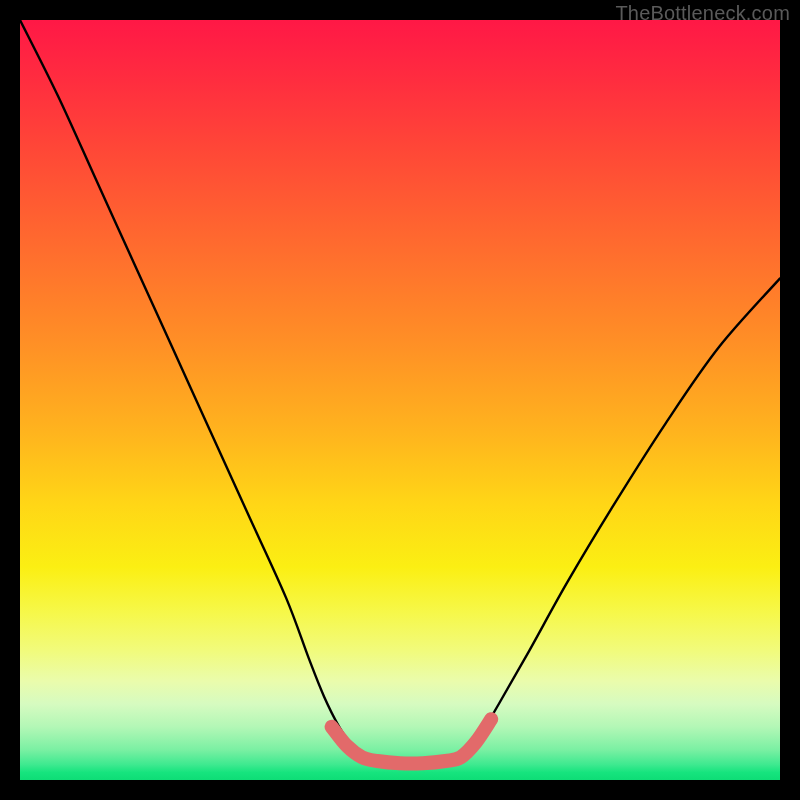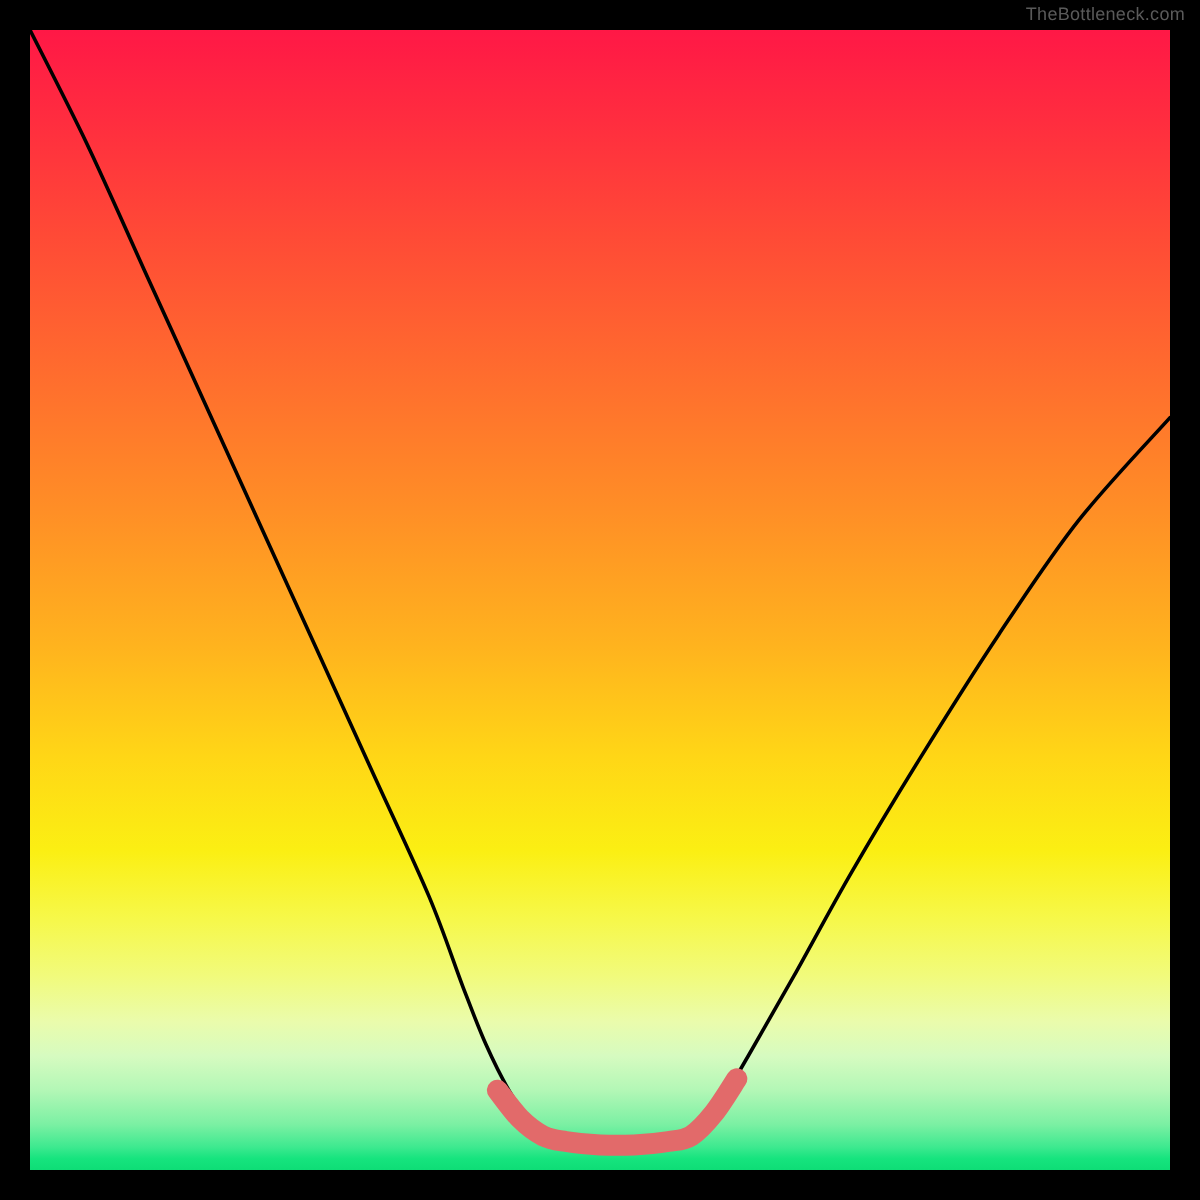--- a/index.html
+++ b/index.html
@@ -54,21 +54,21 @@
     position: absolute;
     left: 0; top: 0;
     width: 760px;
     height: 760px;
   }
   .watermark {
     position: absolute;
     top: 2px;
     right: 10px;
     color: #5a5a5a;
-    font-size: 12px;
+    font-size: 20px;
     letter-spacing: 0.2px;
     font-weight: 500;
     user-select: none;
   }
 </style>
 </head>
 <body>
 
 <div class="stage">
 

